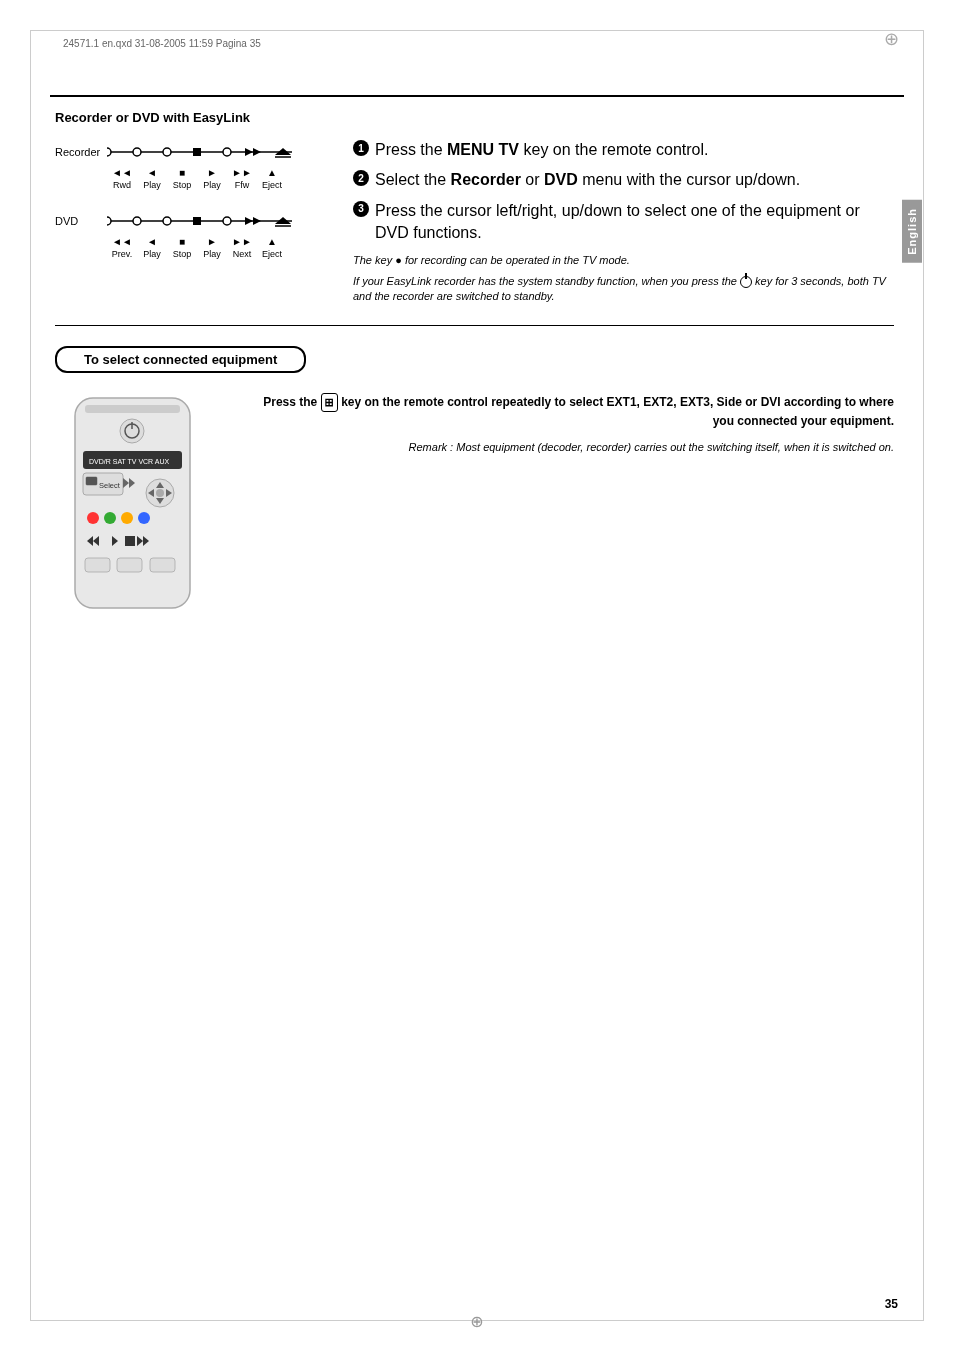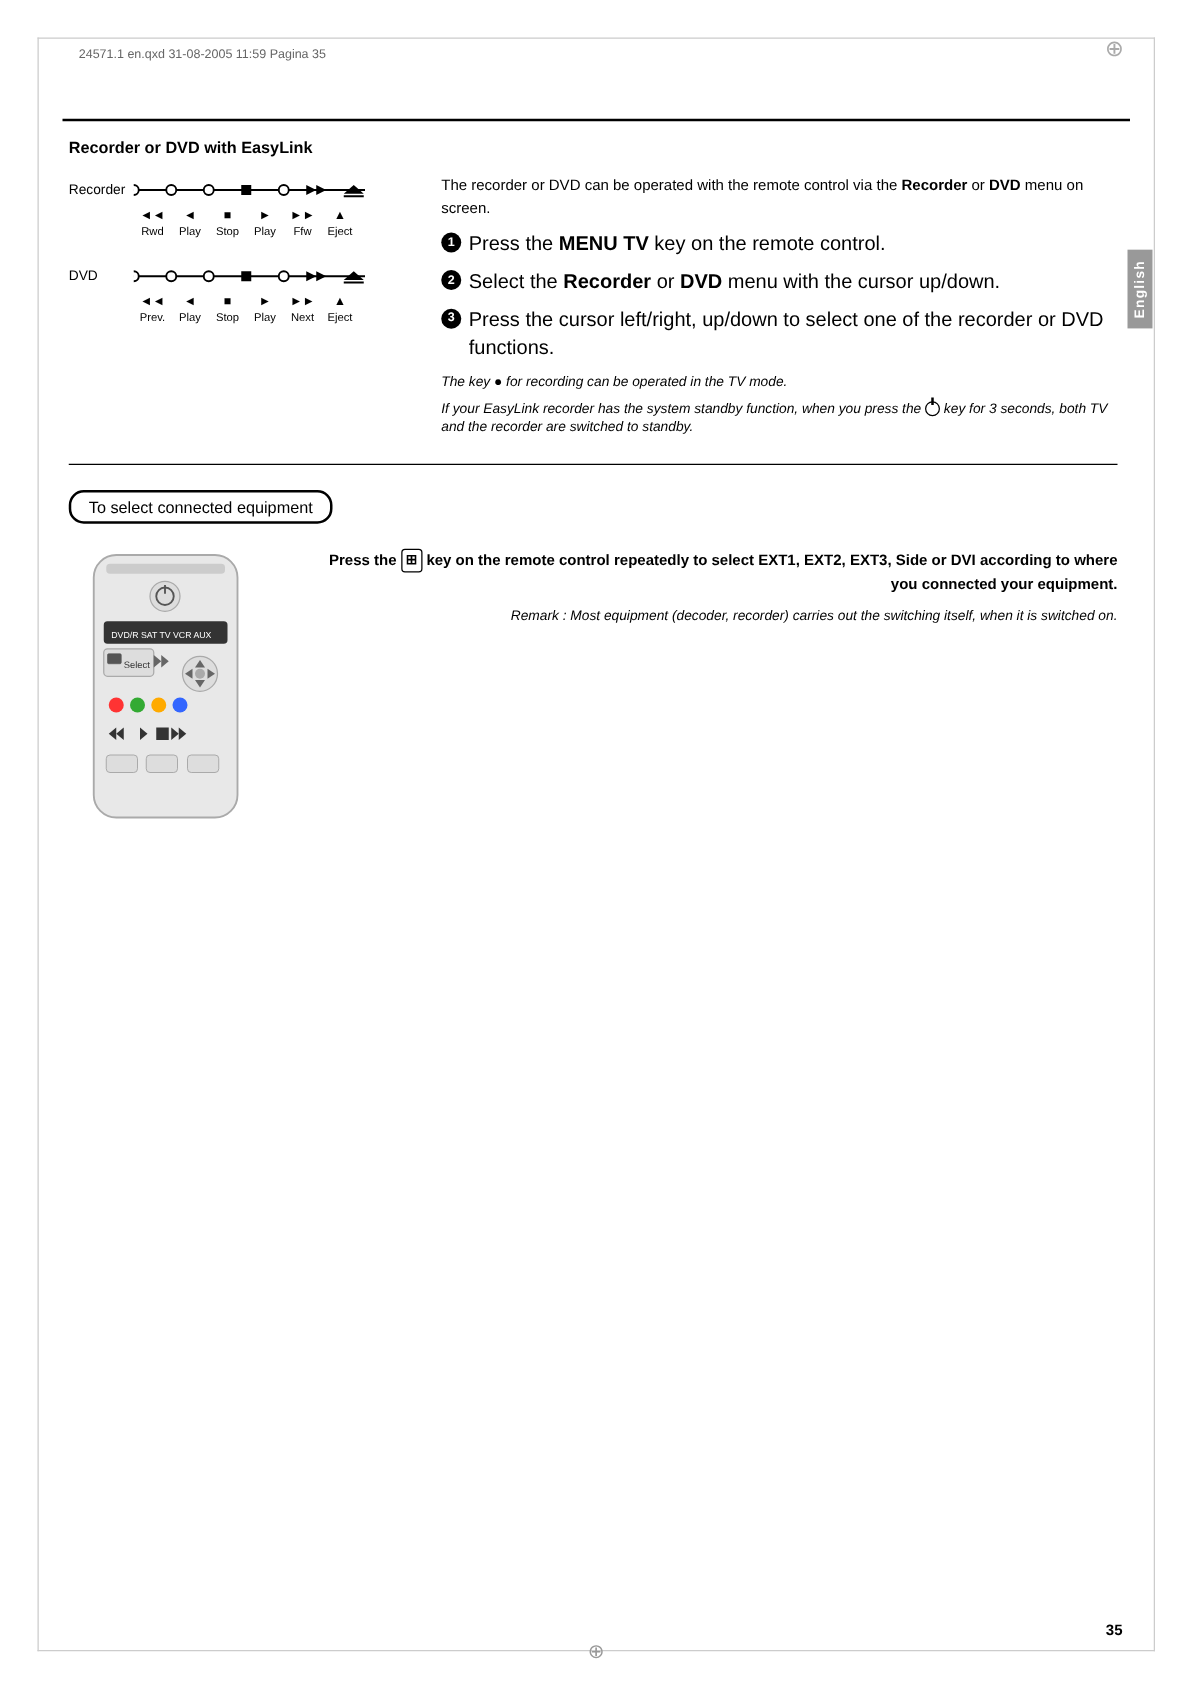--- a/index.html
+++ b/index.html
@@ -156,23 +156,23 @@
 
     
     .select-section {
       margin-top: 10px;
     }
 
     .select-title-box {
       display: inline-block;
       border: 2px solid #000;
       border-radius: 12px;
-      padding: 4px 14px;
+      padding: 4px 27px;
       font-size: 13px;
-      font-weight: normal;
+      font-weight: bold;
       margin-bottom: 20px;
     }
 
     .select-content {
       display: flex;
       gap: 30px;
     }
 
     
     .remote-illustration {
@@ -300,37 +300,34 @@
           <span class="btn-lbl" style="width:30px;font-size:9px;">Stop</span>
           <span class="btn-lbl" style="width:30px;font-size:9px;">Play</span>
           <span class="btn-lbl" style="width:30px;font-size:9px;">Next</span>
           <span class="btn-lbl" style="width:30px;font-size:9px;">Eject</span>
         </div>
       </div>
 
     </div>
 
     <div class="easylink-text">
-      <p style="margin-bottom:10px;font-size:12px;">
-        The recorder or DVD can be operated with the remote control via the <strong>Recorder</strong> or <strong>DVD</strong> menu on screen.
-      </p>
 
       <div class="step">
         <span class="step-num">1</span>
         <span class="step-text">Press the <strong>MENU TV</strong> key on the remote control.</span>
       </div>
 
       <div class="step">
         <span class="step-num">2</span>
         <span class="step-text">Select the <strong>Recorder</strong> or <strong>DVD</strong> menu with the cursor up/down.</span>
       </div>
 
       <div class="step">
         <span class="step-num">3</span>
-        <span class="step-text">Press the cursor left/right, up/down to select one of the recorder or DVD functions.</span>
+        <span class="step-text">Press the cursor left/right, up/down to select one of the equipment or DVD functions.</span>
       </div>
 
       <p class="note-italic">
         The key ● for recording can be operated in the TV mode.
       </p>
       <p class="note-italic">
         If your EasyLink recorder has the system standby function, when you press the <span style="display:inline-block;width:12px;height:12px;border:1.5px solid #000;border-radius:50%;vertical-align:middle;position:relative;"><span style="position:absolute;width:2px;height:6px;background:#000;top:-4px;left:50%;transform:translateX(-50%);"></span></span> key for 3 seconds, both TV and the recorder are switched to standby.
       </p>
     </div>
 

